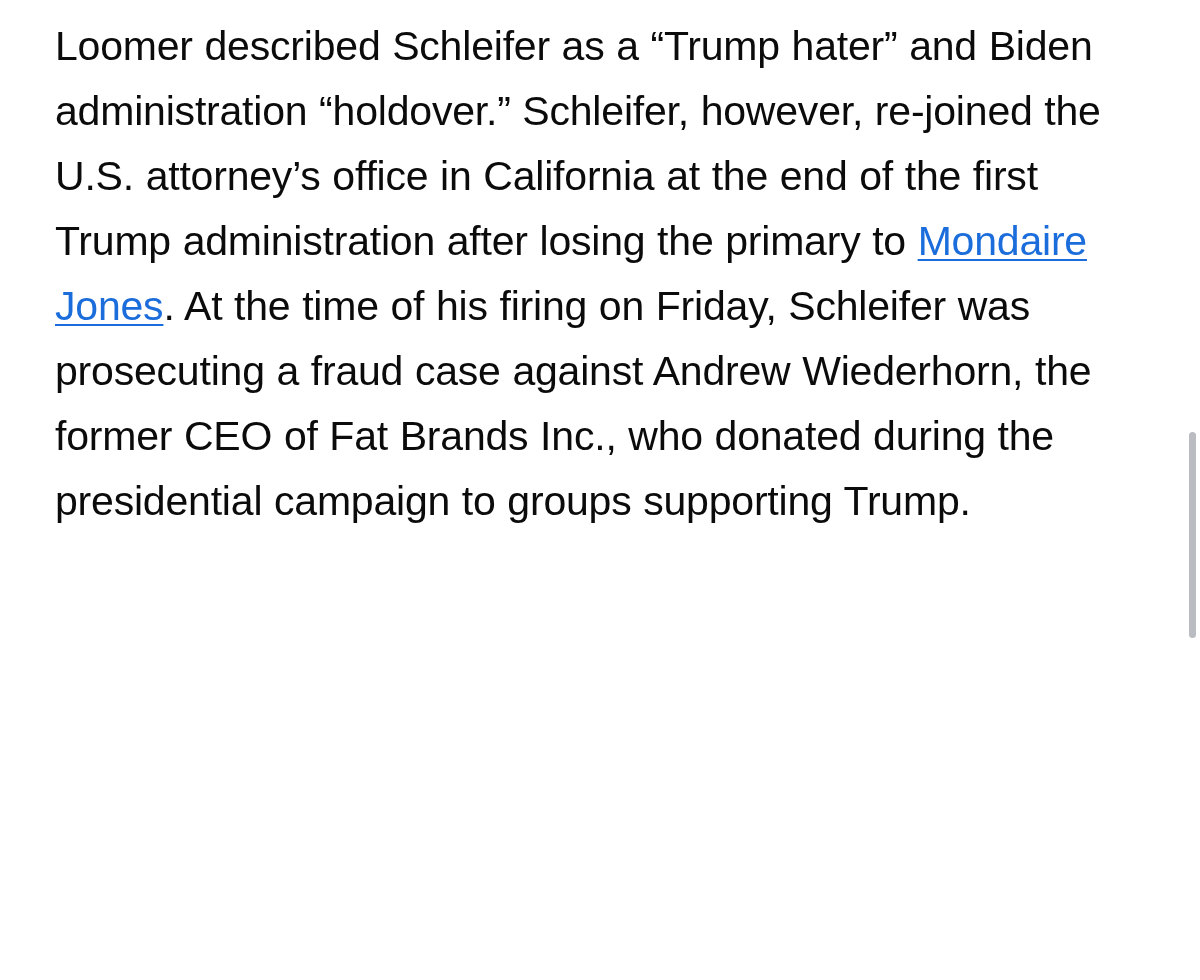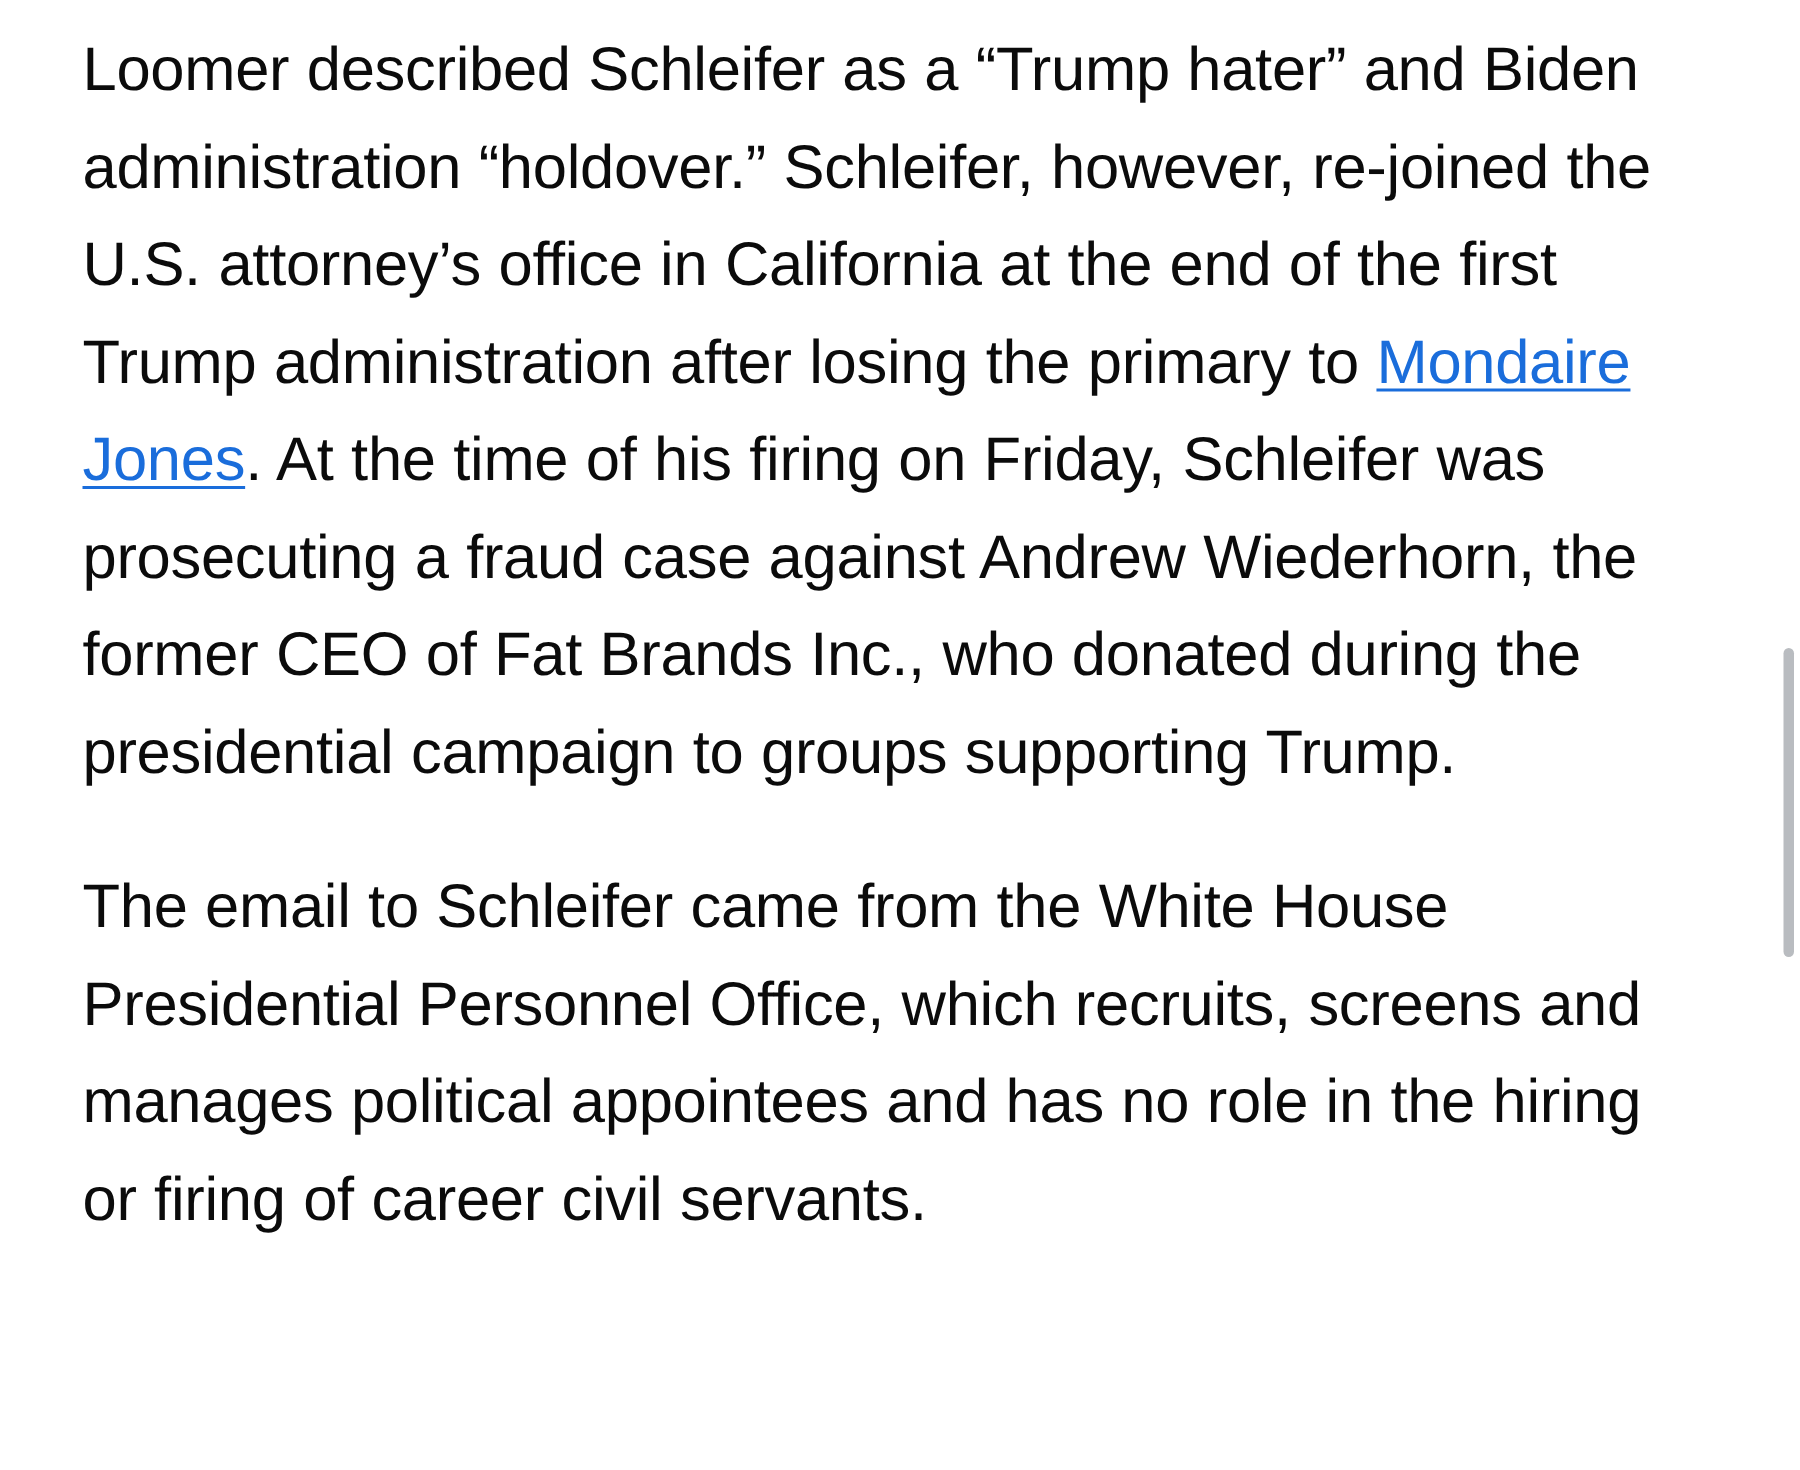--- a/index.html
+++ b/index.html
@@ -57,19 +57,18 @@
     background: #b9bcc0;
   }
 </style>
 </head>
 <body>
 
 <div class="article">
 
   <p class="para"><span>Loomer described Schleifer as a “Trump hater” and Biden administration “holdover.” Schleifer, however, re-joined the U.S. attorney’s office in California at the end of the first Trump administration after losing the primary to </span><a class="inline-link" href="#">Mondaire Jones</a><span>. At the time of his firing on Friday, Schleifer was prosecuting a fraud case against Andrew Wiederhorn, the former CEO of Fat Brands Inc., who donated during the presidential campaign to groups supporting Trump.</span></p>
 
-  <p class="para">The email to Schleifer came from the White House Presidential Personnel Office, which recruits, screens and manages political appointees and has no role in the hiring or firing of career civil servants.</p>
 
   <div class="scrollbar-track">
     <div class="scrollbar-thumb"></div>
   </div>
 
 </div>
 
 </body></html>

